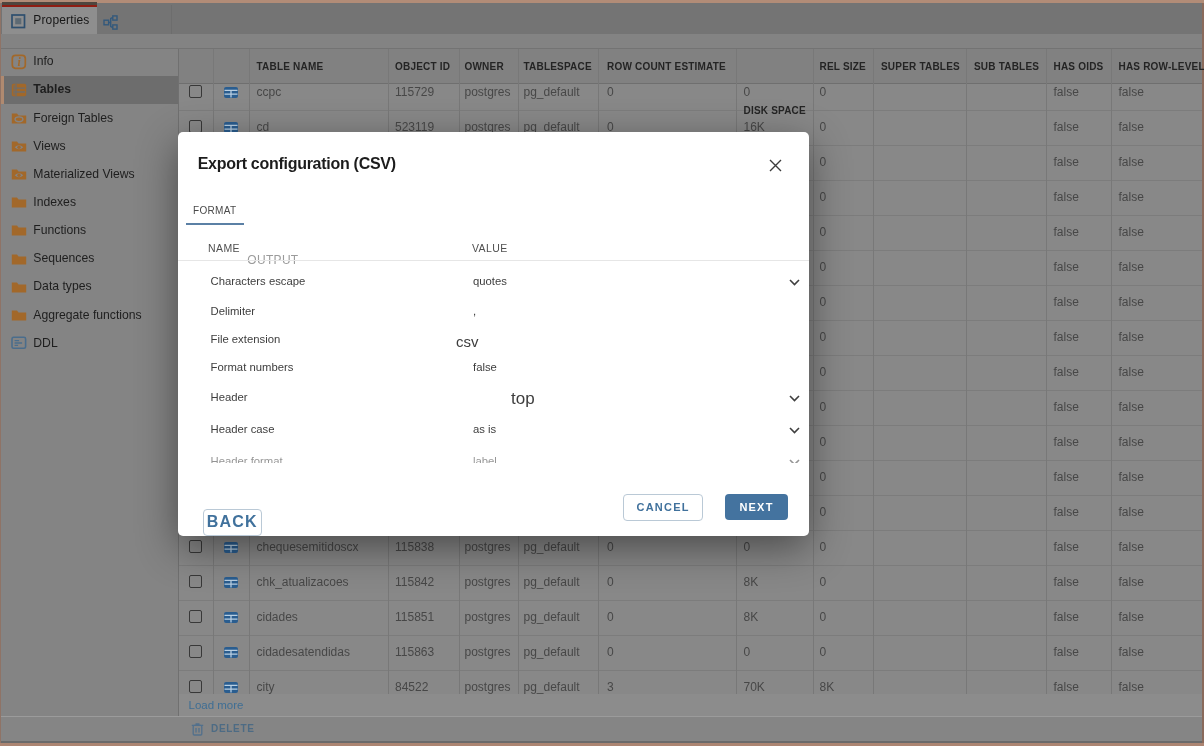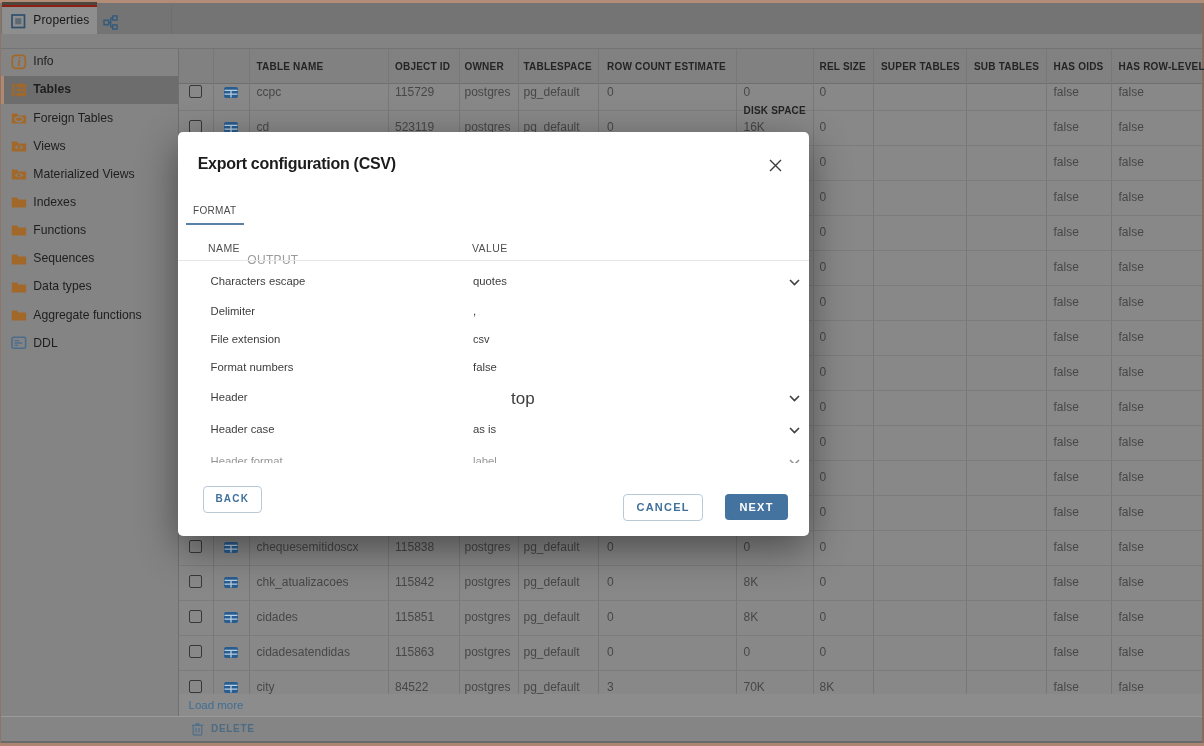--- a/index.html
+++ b/index.html
@@ -416,35 +416,35 @@
 <div class="a" style="left:0;top:128.3px;width:630.5px;height:1px;background:#e6e6e6;"></div>
 <div class="a" style="left:0;top:129.3px;width:630.5px;height:201.7px;overflow:hidden;">
 <div class="a" style="left:32.5px;top:14.0px;font-size:11.3px;color:#3d3d3d;">Characters escape</div>
 <div class="a" style="left:295px;top:14.0px;font-size:11.3px;color:#3d3d3d;">quotes</div>
 <svg class="a" style="left:611px;top:17.6px;" width="11" height="7" viewBox="0 0 11 7">
         <path d="M1 1 L5.5 5.5 L10 1" stroke="#3f3f3f" stroke-width="1.6" fill="none"></path>
       </svg>
 <div class="a" style="left:32.5px;top:44.0px;font-size:11.3px;color:#3d3d3d;">Delimiter</div>
 <div class="a" style="left:295px;top:44.0px;font-size:11.3px;color:#3d3d3d;">,</div>
 <div class="a" style="left:32.5px;top:72.0px;font-size:11.3px;color:#3d3d3d;">File extension</div>
-<div class="a" style="left:295px;top:72.0px;font-size:11px;color:#3d3d3d;">csv</div>
+<div class="a" style="left:278px;top:72.0px;font-size:15px;color:#3d3d3d;">csv</div>
 <div class="a" style="left:32.5px;top:100.0px;font-size:11.3px;color:#3d3d3d;">Format numbers</div>
 <div class="a" style="left:295px;top:100.0px;font-size:11.3px;color:#3d3d3d;">false</div>
 <div class="a" style="left:32.5px;top:130.0px;font-size:11.3px;color:#3d3d3d;">Header</div>
 <div class="a" style="left:295px;top:128px;font-size:17px;color:#3d3d3d;margin-left:38px;">top</div>
 <svg class="a" style="left:611px;top:133.6px;" width="11" height="7" viewBox="0 0 11 7">
         <path d="M1 1 L5.5 5.5 L10 1" stroke="#3f3f3f" stroke-width="1.6" fill="none"></path>
       </svg>
 <div class="a" style="left:32.5px;top:162.0px;font-size:11.3px;color:#3d3d3d;">Header case</div>
 <div class="a" style="left:295px;top:162.0px;font-size:11.3px;color:#3d3d3d;">as is</div>
 <svg class="a" style="left:611px;top:165.6px;" width="11" height="7" viewBox="0 0 11 7">
         <path d="M1 1 L5.5 5.5 L10 1" stroke="#3f3f3f" stroke-width="1.6" fill="none"></path>
       </svg>
 <div class="a" style="left:32.5px;top:194.0px;font-size:11.3px;color:#3d3d3d;opacity:.55;">Header format</div>
 <div class="a" style="left:295px;top:194.0px;font-size:11.3px;color:#3d3d3d;opacity:.55;">label</div>
 <svg class="a" style="left:611px;top:197.6px;opacity:.55;" width="11" height="7" viewBox="0 0 11 7">
         <path d="M1 1 L5.5 5.5 L10 1" stroke="#3f3f3f" stroke-width="1.6" fill="none"></path>
       </svg>
 </div>
-<div class="a" style="left:24.5px;top:354px;width:57.5px;border:1px solid #bac9d6;border-radius:4px;line-height:24.5px;text-align:center;font-size:10px;font-weight:bold;letter-spacing:1.2px;color:#40719c;height:24.5px;">BACK</div>
+<div class="a" style="left:24.5px;top:377px;width:57.5px;border:1px solid #bac9d6;border-radius:4px;line-height:24.5px;text-align:center;font-size:16px;font-weight:bold;letter-spacing:1.2px;color:#40719c;height:24.5px;">BACK</div>
 <div class="a" style="left:445px;top:362px;width:78.2px;border:1px solid #bac9d6;border-radius:4px;line-height:24.5px;text-align:center;font-size:11px;font-weight:bold;letter-spacing:1.2px;color:#40719c;height:24.5px;">CANCEL</div>
 <div class="a" style="left:547px;top:361.5px;width:63px;height:26.5px;background:#44739f;border-radius:4px;line-height:26.5px;text-align:center;font-size:11px;font-weight:bold;letter-spacing:1.2px;color:#fff;">NEXT</div>
 </div>
 
 </body></html>

